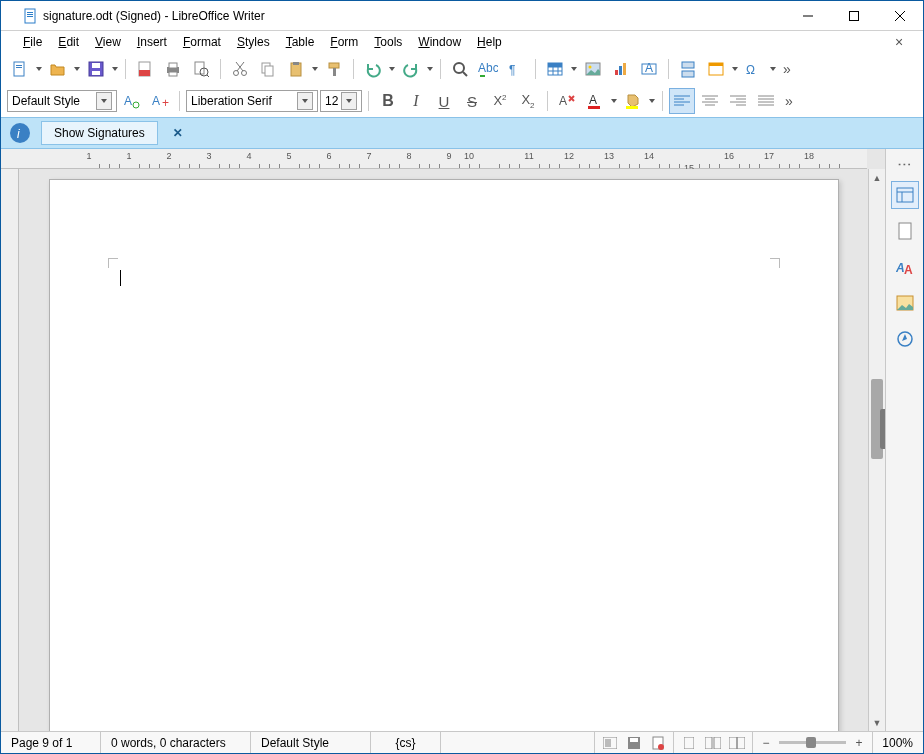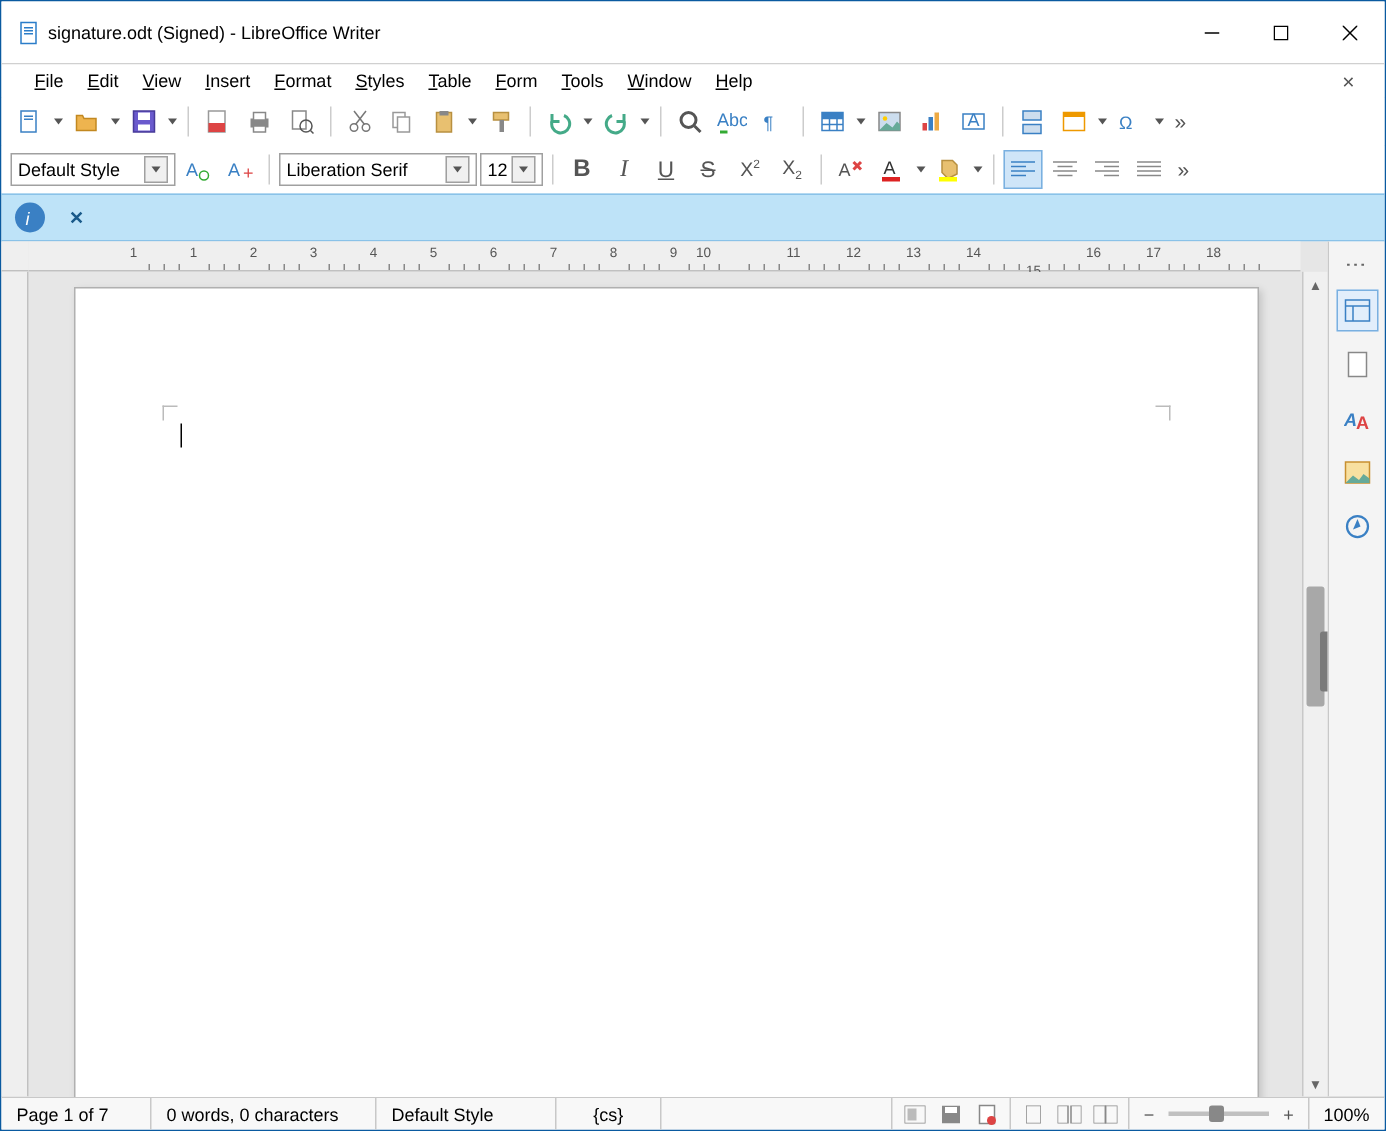--- a/index.html
+++ b/index.html
@@ -1,20 +1,20 @@
 <!DOCTYPE html>
 <html><head>
 <meta charset="utf-8">
 <style>
 * { box-sizing: border-box; margin: 0; padding: 0; font-family: "Segoe UI", Tahoma, sans-serif; font-size: 12px; }
 html, body { width: 924px; height: 754px; overflow: hidden; background: #fff; }
 .window { width: 924px; height: 754px; border: 1px solid #0a5aa0; display: flex; flex-direction: column; }
 
 
-.titlebar { height: 42px; background: #fff; display: flex; align-items: center; padding-left: 11px; border-bottom: 1px solid #d0d0d0; }
+.titlebar { height: 30px; background: #fff; display: flex; align-items: center; padding-left: 22px; border-bottom: 1px solid #d0d0d0; }
 .titlebar .doc-icon { width: 16px; height: 16px; margin-right: 4px; }
 .titlebar .title { flex: 1; color: #000; font-size: 12px; }
 .titlebar .win-controls { display: flex; }
 .titlebar .win-btn { width: 46px; height: 30px; display: flex; align-items: center; justify-content: center; cursor: default; }
 
 
 .menubar { height: 22px; display: flex; align-items: center; padding: 0 14px; background: #fff; }
 .menubar .menu-item { padding: 2px 8px; cursor: default; }
 .menubar .menu-item u { text-decoration: underline; }
 .menubar .spacer { flex: 1; }
@@ -425,20 +425,21 @@
     <span class="overflow-chev">»</span>
   </div>
 
   <div class="infobar">
     <span class="info-icon">
       <svg width="22" height="22">
           <circle cx="11" cy="11" r="10" fill="#3a80c4"></circle>
           <text x="8" y="16" font-size="14" font-style="italic" fill="#fff" font-family="serif">i</text>
         </svg>
     </span>
+    <div class="pill-btn">Show Signatures</div>
     <div class="close-info">✕</div>
   </div>
 
   <div class="content-row">
     <div class="doc-area">
       <div class="ruler-wrap">
         <div class="ruler-corner"></div>
         <div class="ruler-h">
           <div class="tick-area" id="ruler-ticks">
               <div class="num" style="left: 40px;">1</div>
@@ -566,21 +567,21 @@
       <div class="sb-btn">
           <svg width="18" height="18">
             <circle cx="9" cy="9" r="7" fill="none" stroke="#3a80c4" stroke-width="1.5"></circle>
             <path d="M9 4l2 5-5 2z" fill="#3a80c4"></path>
           </svg>
         </div>
     </div>
   </div>
 
   <div class="statusbar">
-    <div class="sb-cell" style="width:100px">Page 1 of 7</div>
+    <div class="sb-cell" style="width:100px">Page 9 of 1</div>
     <div class="sb-cell" style="width:150px">0 words, 0 characters</div>
     <div class="sb-cell" style="width:120px">Default Style</div>
     <div class="sb-cell" style="width:70px;justify-content:center">{cs}</div>
     <div class="sb-cell flex"></div>
     <div class="sb-icons">
       <div class="sb-iconbtn">
           <svg width="14" height="12">
             <rect x="0" y="0" width="14" height="12" fill="none" stroke="#888"></rect>
             <rect x="2" y="2" width="6" height="8" fill="#bbb"></rect>
           </svg>

